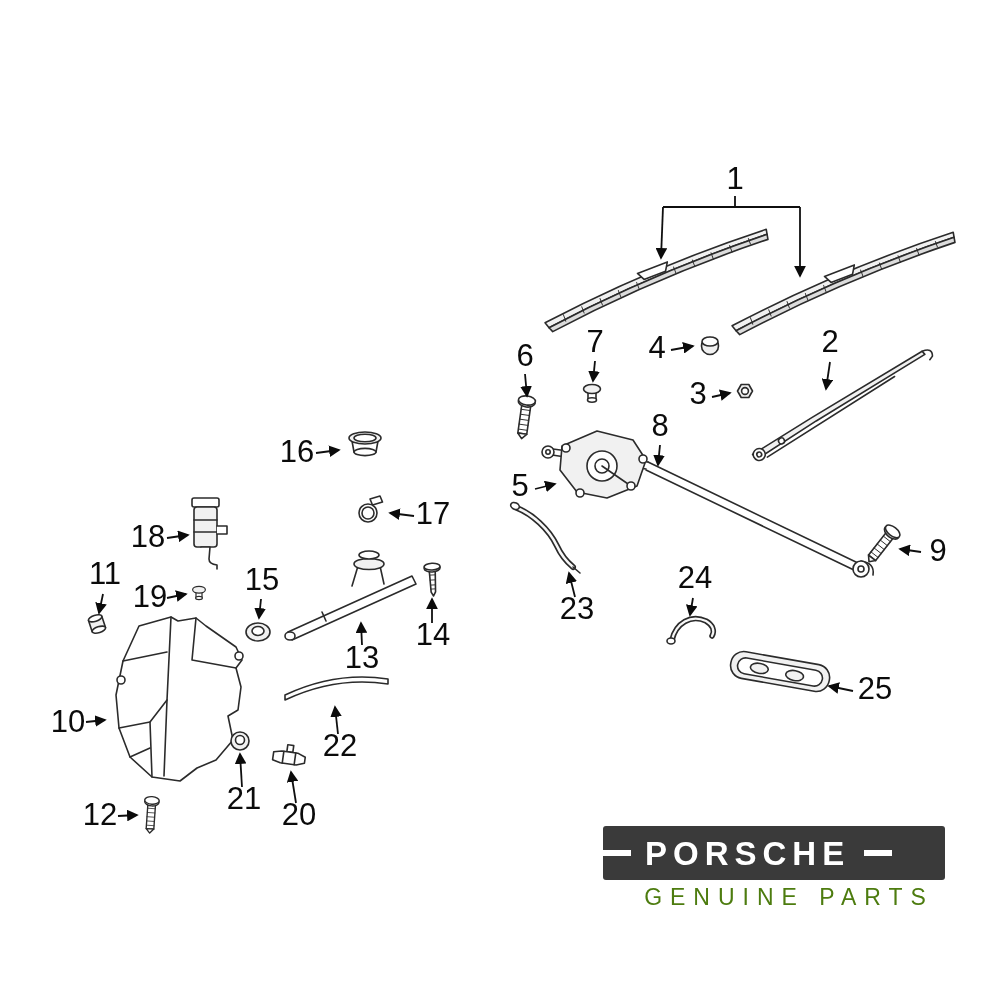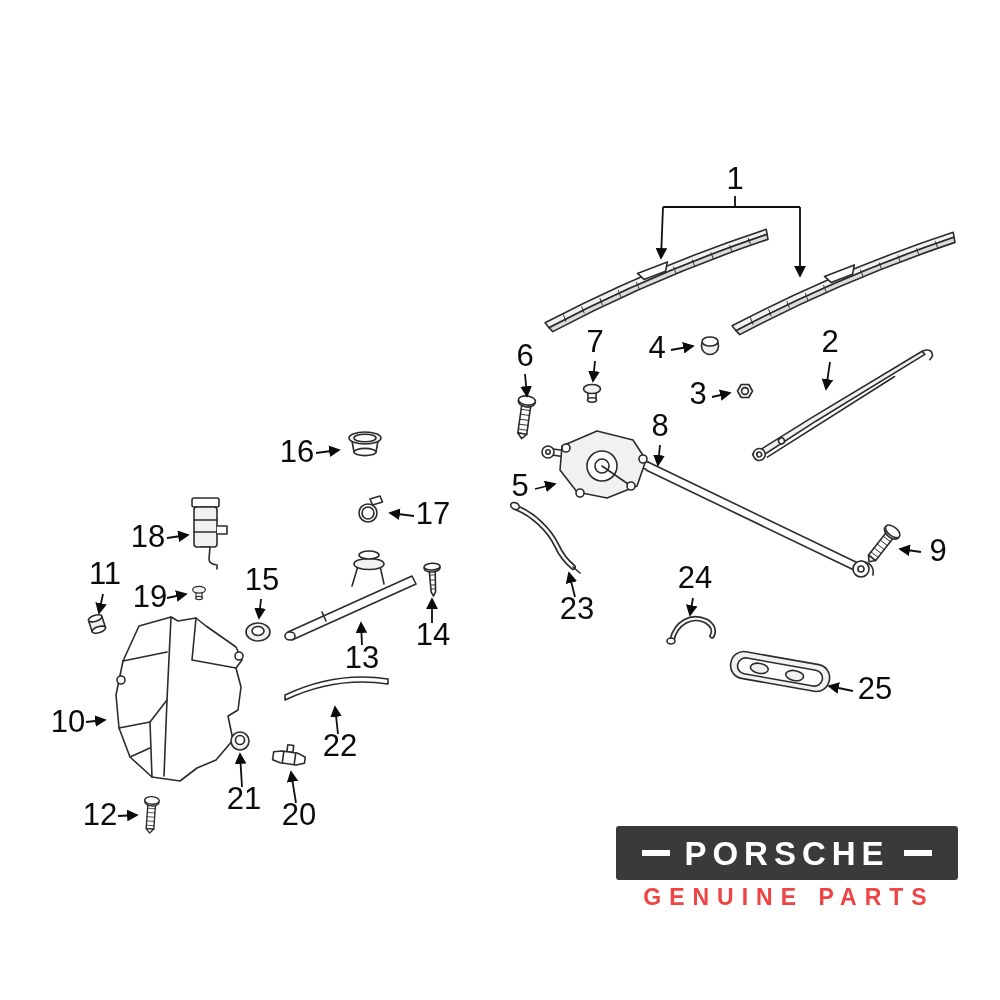--- a/index.html
+++ b/index.html
@@ -10,32 +10,32 @@
 
   .callout { font-family: "Liberation Sans", sans-serif; font-size: 31px; fill: #0b0b0b; text-anchor: middle; font-weight: 500; }
   .ln { stroke: #0f0f0f; stroke-width: 1.8; fill: none; }
   .pt { stroke: #2b2b2b; stroke-width: 1.6; fill: none; stroke-linejoin: round; stroke-linecap: round; }
   .fw { fill: #ffffff; }
   .fl { fill: #f1f1f1; }
   .fd { fill: #dcdcdc; }
   .thin { stroke-width: 0.9; }
 
   .logo-box {
-    position: absolute; left: 616px; top: 826px; width: 342px; height: 54px;
+    position: absolute; left: 603px; top: 826px; width: 342px; height: 54px;
     background: #3a3a3a; border-radius: 3px;
-    display: flex; align-items: center; justify-content: center; gap: 14px;
+    display: flex; align-items: center; justify-content: flex-start; gap: 14px;
   }
   .logo-bar { width: 28px; height: 6px; background: #ffffff; }
   .logo-text {
     color: #ffffff; font-weight: 700; font-size: 33px; letter-spacing: 6px;
     font-family: "Liberation Sans", sans-serif; line-height: 1;
   }
   .logo-subtitle {
     position: absolute; left: 618px; top: 884px; width: 342px; text-align: center;
-    color: #ef4444; font-weight: 700; font-size: 23px; letter-spacing: 8px;
+    color: #4d7c0f; font-weight: 400; font-size: 23px; letter-spacing: 8px;
     font-family: "Liberation Sans", sans-serif;
   }
 </style>
 </head>
 <body>
 
 <div class="page">
 
 <svg class="diagram" width="1000" height="1000" viewBox="0 0 1000 1000">
   <defs>

